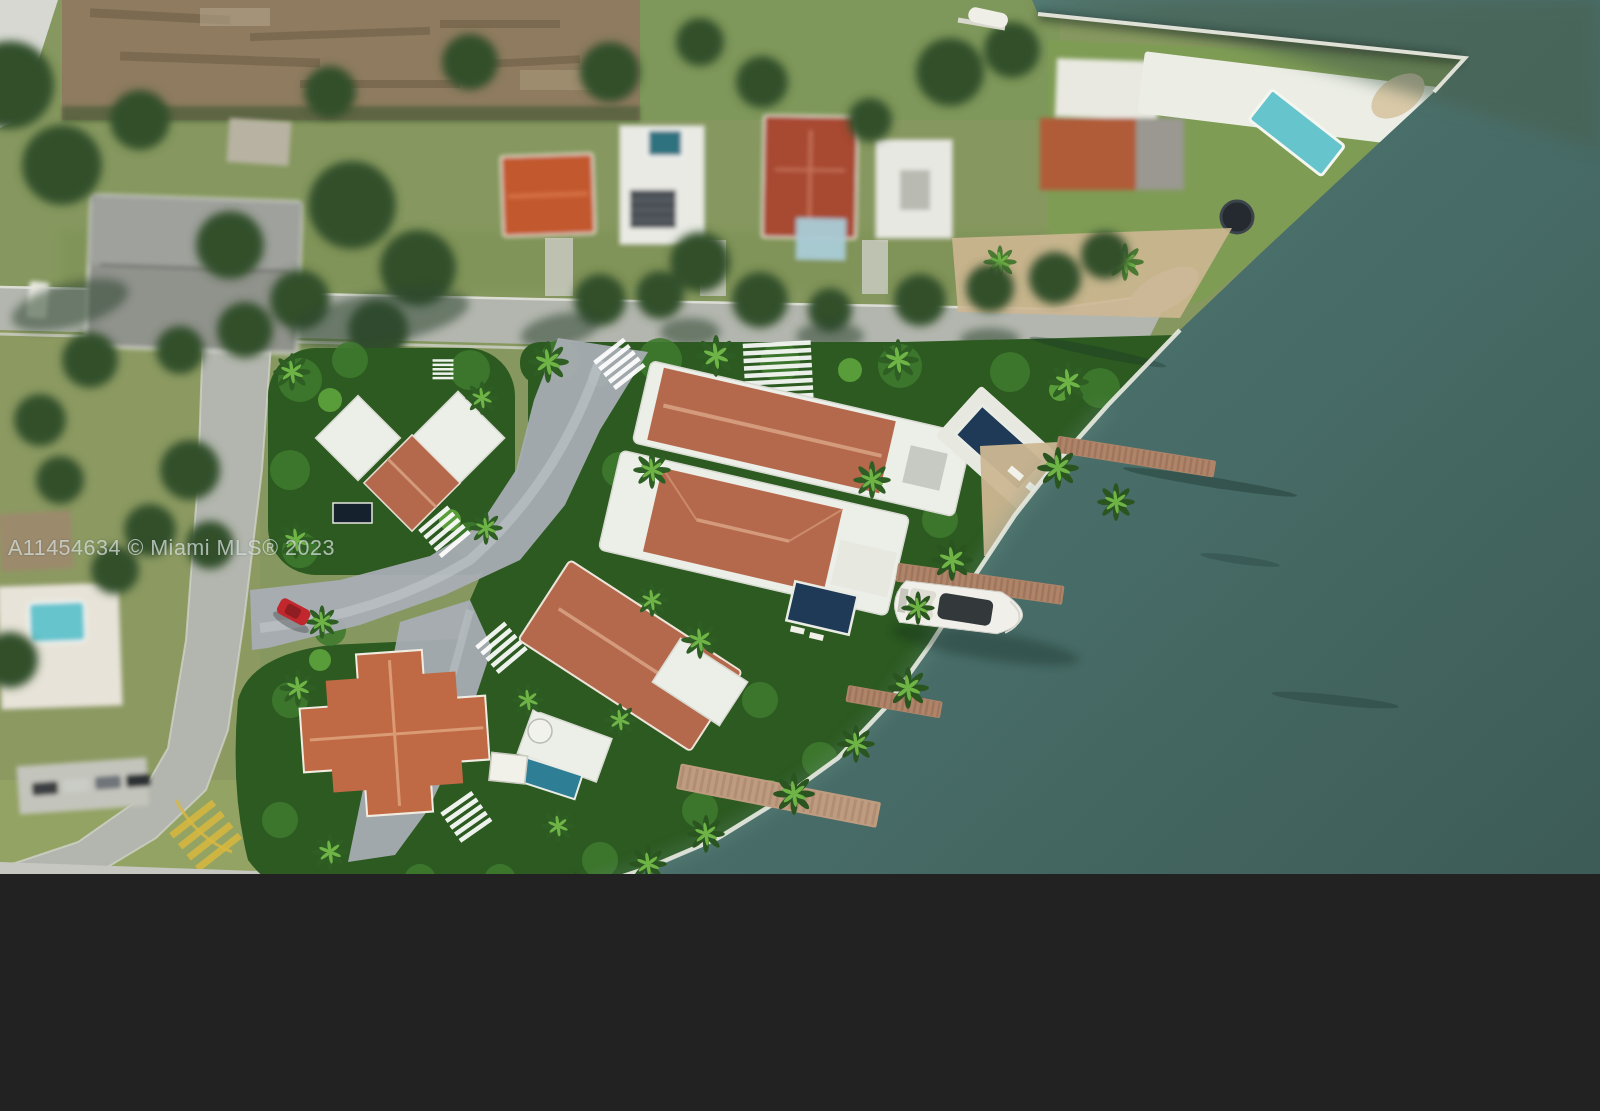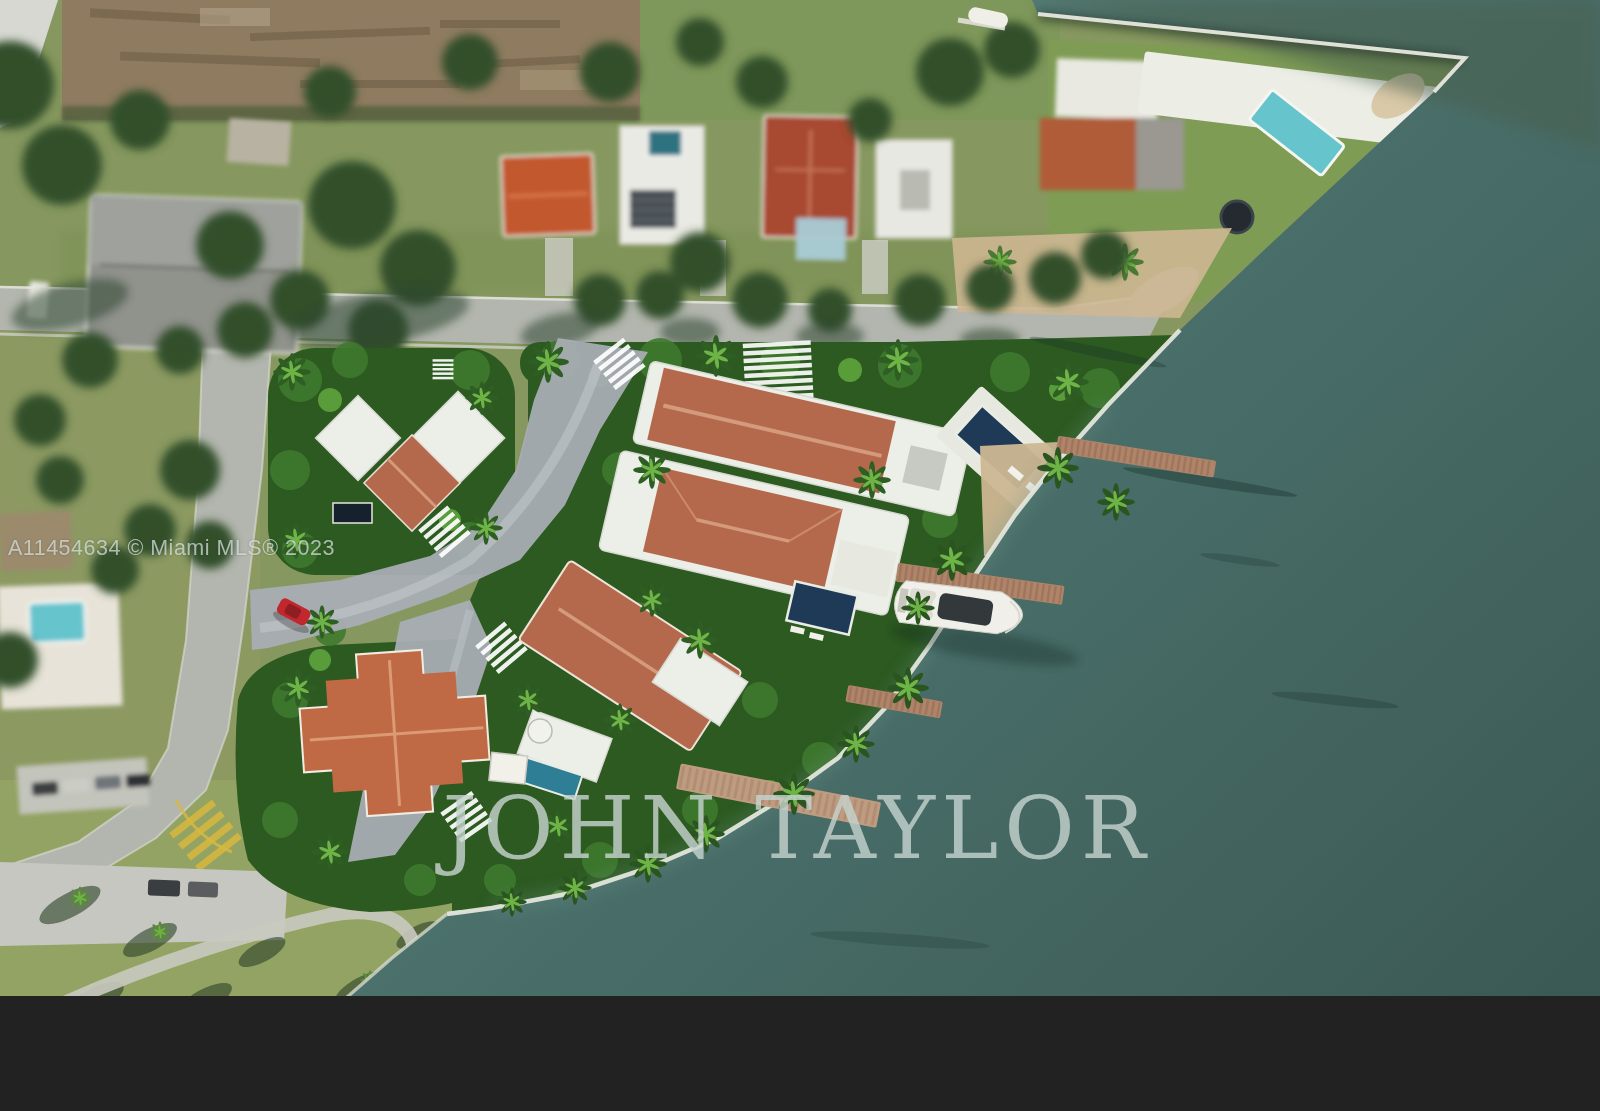--- a/index.html
+++ b/index.html
@@ -1,16 +1,16 @@
 <!DOCTYPE html>
 <html style="--water-deep: #3c5a55; --water-mid: #486d68; --water-near: #587f78; --water-olive: #4a6150; --lush-dark: #2c5a20; --lush-green: #3f7a2e; --lush-light: #63a83f; --sat-grass: #86985f; --tree-dark: #33502c; --road-gray: #b3b6ae; --paver-gray: #a8adb3; --dirt-brown: #8f7c60; --sand-tan: #cdb792; --roof-terracotta: #b5694c; --roof-terracotta-light: #d49a7c; --roof-orange: #c2582f; --roof-red: #a84a33; --roof-gray: #90928c; --white-structure: #eceee8; --pool-navy: #1f3a57; --pool-turquoise: #66c4cd; --pool-teal: #2e7f96; --dock-wood: #b08468; --dock-wood-light: #bf9c80; --yacht-white: #f0efe9; --car-red: #c1272d; --marking-yellow: #d9b93e; --seawall-white: #e3e6dc;"><head>
 <meta charset="utf-8">
 <style>
   html,body{margin:0;padding:0;background:#222;}
-  .stage{position:relative;width:1600px;height:996px;overflow:hidden;font-family:"Liberation Sans",sans-serif;}
+  .stage{position:relative;width:1600px;height:874px;overflow:hidden;font-family:"Liberation Sans",sans-serif;}
   .stage svg{position:absolute;left:0;top:0;}
   .wm{position:absolute;white-space:nowrap;pointer-events:none;}
   .wm-mls{left:8px;top:536px;font-size:21.5px;letter-spacing:.5px;color:rgba(233,239,238,.68);text-shadow:0 0 2px rgba(30,48,44,.35);}
   .wm-brand{left:797px;top:778px;transform:translateX(-50%);font-family:"DejaVu Serif",serif;font-size:86px;font-weight:400;letter-spacing:6px;color:rgba(196,210,205,.82);}
   .wm-tagline{left:799px;top:870px;transform:translateX(-50%);font-size:24px;letter-spacing:3.2px;color:rgba(201,215,211,.78);}
 </style>
 </head>
 <body>
 
 <div class="stage">
@@ -464,14 +464,13 @@
         <use href="#palm" transform="translate(856 744) scale(0.9)"></use>
     <use href="#palm" transform="translate(794 794)"></use>
         <use href="#palm" transform="translate(706 834) scale(0.9)"></use>
     <use href="#palm" transform="translate(648 864) scale(0.9)"></use>
         <use href="#palm" transform="translate(575 888) scale(0.8)"></use>
     <use href="#palm" transform="translate(512 902) scale(0.7)"></use>
   </g>
 </svg>
 
   <div class="wm wm-mls">A11454634 © Miami MLS® 2023</div>
-  <div class="wm wm-brand">JOHN TAYLOR</div>
 </div>
 
 </body></html>

